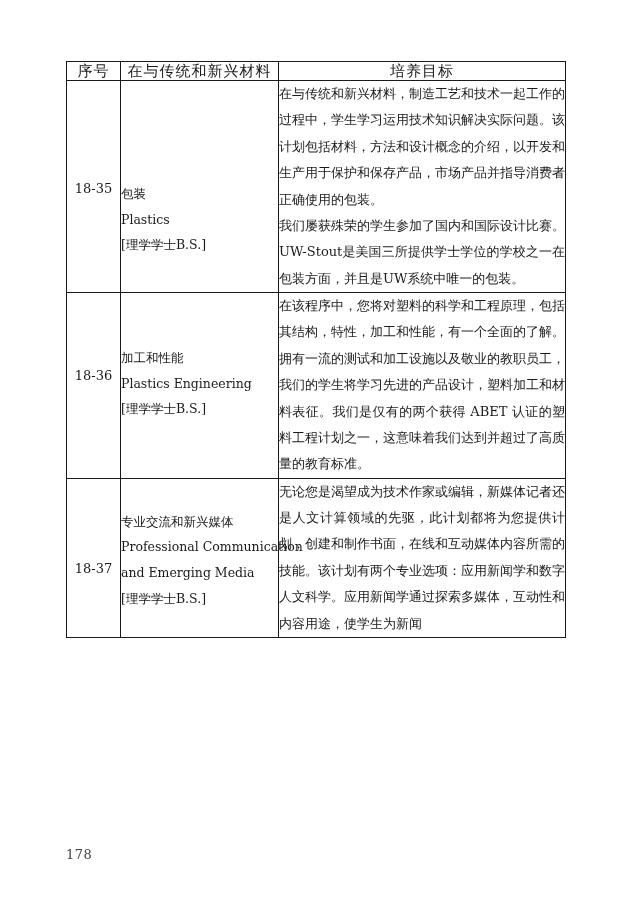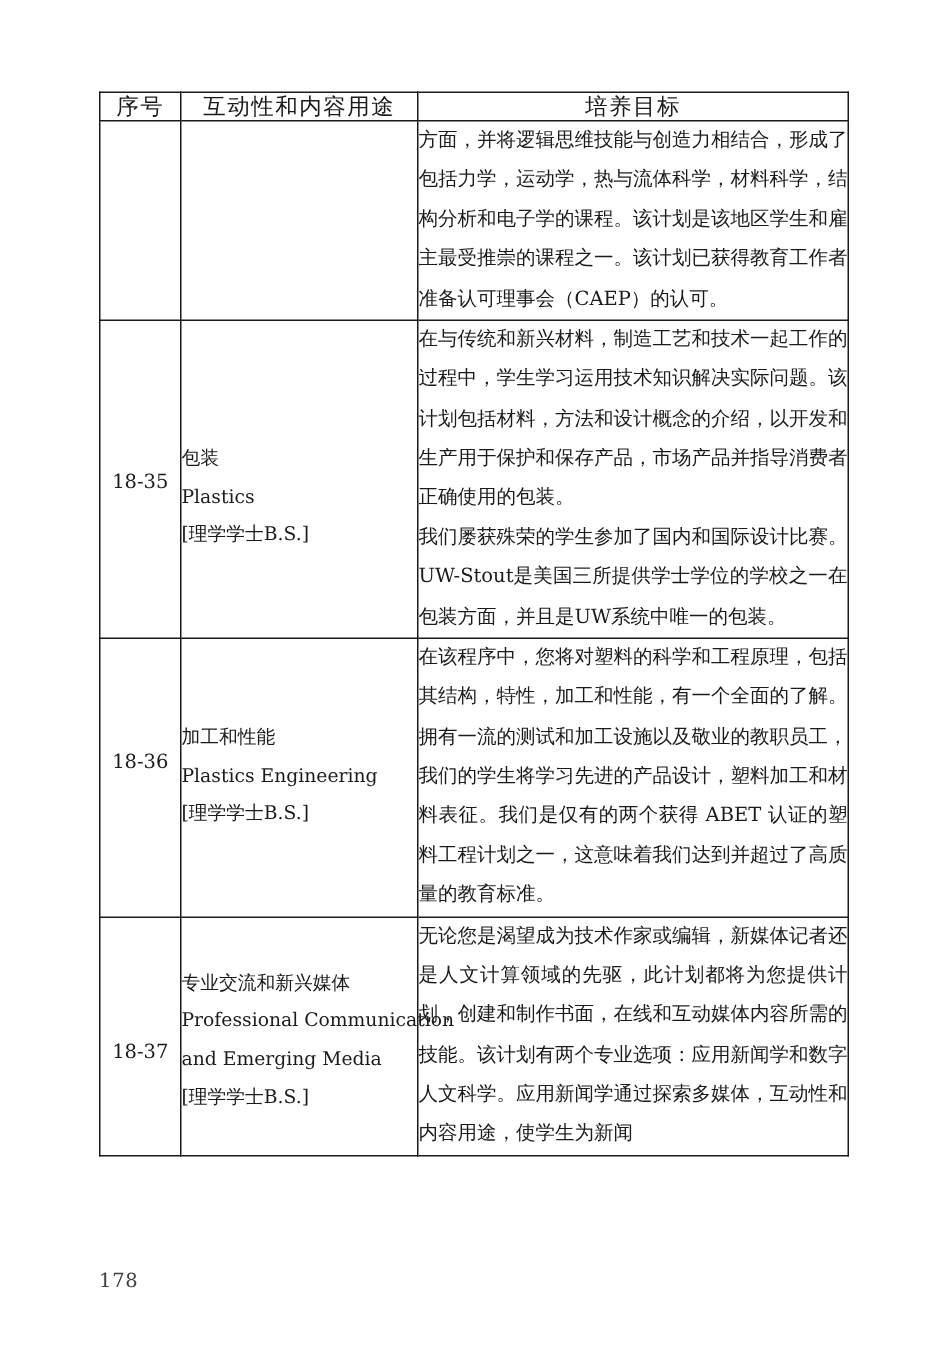--- a/index.html
+++ b/index.html
@@ -117,42 +117,33 @@
     <table class="doc-table">
       <colgroup>
         <col class="c-num">
         <col class="c-major">
         <col class="c-goal">
       </colgroup>
 
       <thead>
         <tr>
           <th class="hdr-cell">序号</th>
-          <th class="hdr-cell">互动性和内容用途</th>
+          <th class="hdr-cell">在与传统和新兴材料</th>
           <th class="hdr-cell">培养目标</th>
         </tr>
       </thead>
 
       <tbody>
 
-        <tr>
-          <td class="num-cell">
-            <span class="numtext"></span>
-          </td>
-          <td class="major-cell"></td>
-          <td class="goal-cell">
-            <p>方面，并将逻辑思维技能与创造力相结合，形成了包括力学，运动学，热与流体科学，材料科学，结构分析和电子学的课程。该计划是该地区学生和雇主最受推崇的课程之一。该计划已获得教育工作者准备认可理事会（CAEP）的认可。</p>
-          </td>
-        </tr>
 
         <tr>
           <td class="num-cell" style="padding-top:98px;">
             <span class="numtext">18-35</span>
           </td>
-          <td class="major-cell" style="padding-top:78px;">
+          <td class="major-cell" style="padding-top:100px;">
             <span class="ml cn">包装</span>
             <span class="ml">Plastics</span>
             <span class="ml">[理学学士B.S.]</span>
           </td>
           <td class="goal-cell">
             <p>在与传统和新兴材料，制造工艺和技术一起工作的过程中，学生学习运用技术知识解决实际问题。该计划包括材料，方法和设计概念的介绍，以开发和生产用于保护和保存产品，市场产品并指导消费者正确使用的包装。</p>
             <p>我们屡获殊荣的学生参加了国内和国际设计比赛。UW-Stout是美国三所提供学士学位的学校之一在包装方面，并且是UW系统中唯一的包装。</p>
           </td>
         </tr>
 

